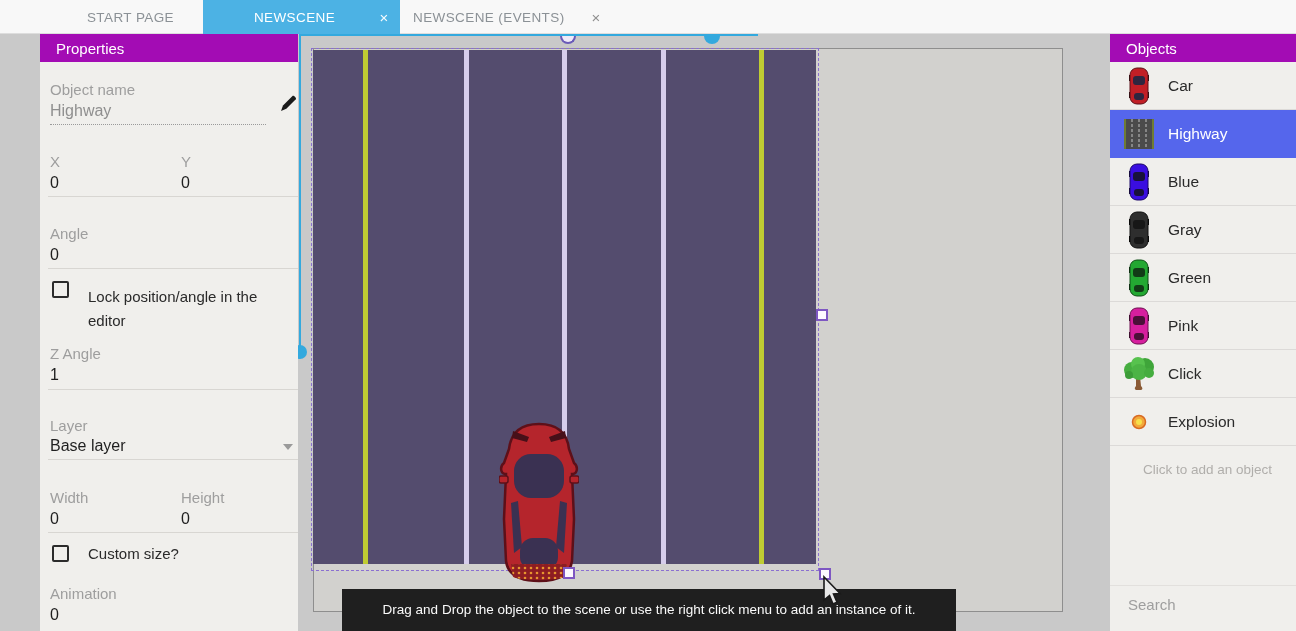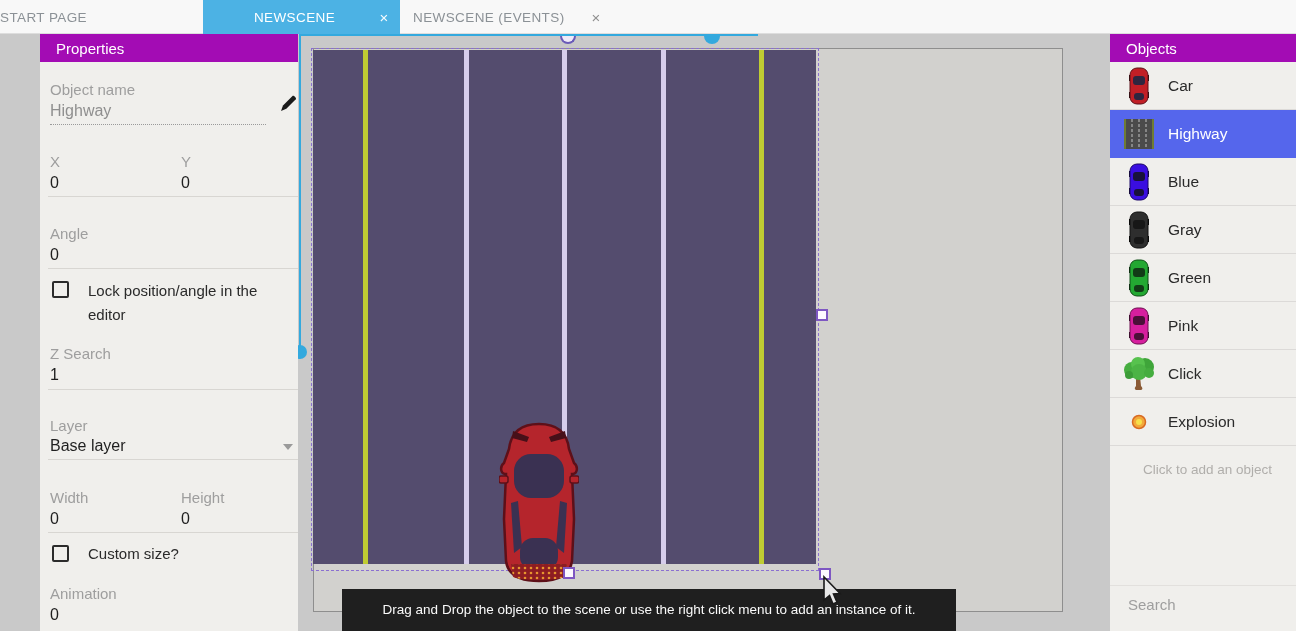--- a/index.html
+++ b/index.html
@@ -7,21 +7,21 @@
     --scroll-cyan:#33a9de; --handle-purple:#7e57c2; --road:#544c6e;
     --stripe-yellow:#bfcc32; --stripe-white:#d6cdec; --tooltip-bg:#1f1f1f;
   }
   *{box-sizing:border-box;margin:0;padding:0;font-family:"Liberation Sans",sans-serif;}
   body{width:1296px;height:631px;overflow:hidden;background:#fff;}
   #app{position:relative;width:1296px;height:631px;overflow:hidden;background:#c9c9c9;}
 
   
   .tabbar{position:absolute;left:0;top:0;width:1296px;height:34px;background:#f8f8f8;border-bottom:1px solid #ddd;}
   .tab{position:absolute;top:0;height:34px;display:flex;align-items:center;font-size:13.5px;letter-spacing:.4px;color:#8b9196;cursor:default;}
-  .tab-start{left:0;width:174px;justify-content:flex-start;}
+  .tab-start{left:0;width:174px;justify-content:flex-end;}
   .tab-active{left:203px;width:197px;background:var(--tab-blue);color:#fff;}
   .tab-active .tab-label{flex:1;text-align:center;padding-left:18px;}
   .tab-events{left:400px;width:212px;}
   .tab-events .tab-label{padding-left:13px;flex:1;}
   .tab-close{width:32px;text-align:center;font-size:15px;opacity:.95;}
   .tab-events .tab-close{color:#8a8a8a;}
 
   
   .panel{position:absolute;top:34px;bottom:0;background:#f0efec;margin-left:40px;}
   .panel-header{position:absolute;left:0;top:0;right:0;height:28px;background:var(--header-purple);display:flex;align-items:center;}
@@ -116,23 +116,23 @@
     <span class="f-value" style="left:10px;top:140px">0</span>
     <span class="f-label" style="left:141px;top:119px">Y</span>
     <span class="f-value" style="left:141px;top:140px">0</span>
     <div class="underline" style="top:162px"></div>
 
     <span class="f-label" style="left:10px;top:191px">Angle</span>
     <span class="f-value" style="left:10px;top:212px">0</span>
     <div class="underline" style="top:234px"></div>
 
     <div class="checkbox" style="top:247px"></div>
-    <span class="chk-label" style="top:245px;width:200px">Lock position/angle in the editor</span>
-
-    <span class="f-label" style="left:10px;top:311px">Z Search</span>
+    <span class="chk-label" style="top:251px;width:200px">Lock position/angle in the editor</span>
+
+    <span class="f-label" style="left:10px;top:311px">Z Angle</span>
     <span class="f-value" style="left:10px;top:332px">1</span>
     <div class="underline" style="top:355px"></div>
 
     <span class="f-label" style="left:10px;top:383px">Layer</span>
     <span class="f-value" style="left:10px;top:403px">Base layer</span>
     <div class="caret"></div>
     <div class="underline" style="top:425px"></div>
 
     <span class="f-label" style="left:10px;top:455px">Width</span>
     <span class="f-value" style="left:10px;top:476px">0</span>

